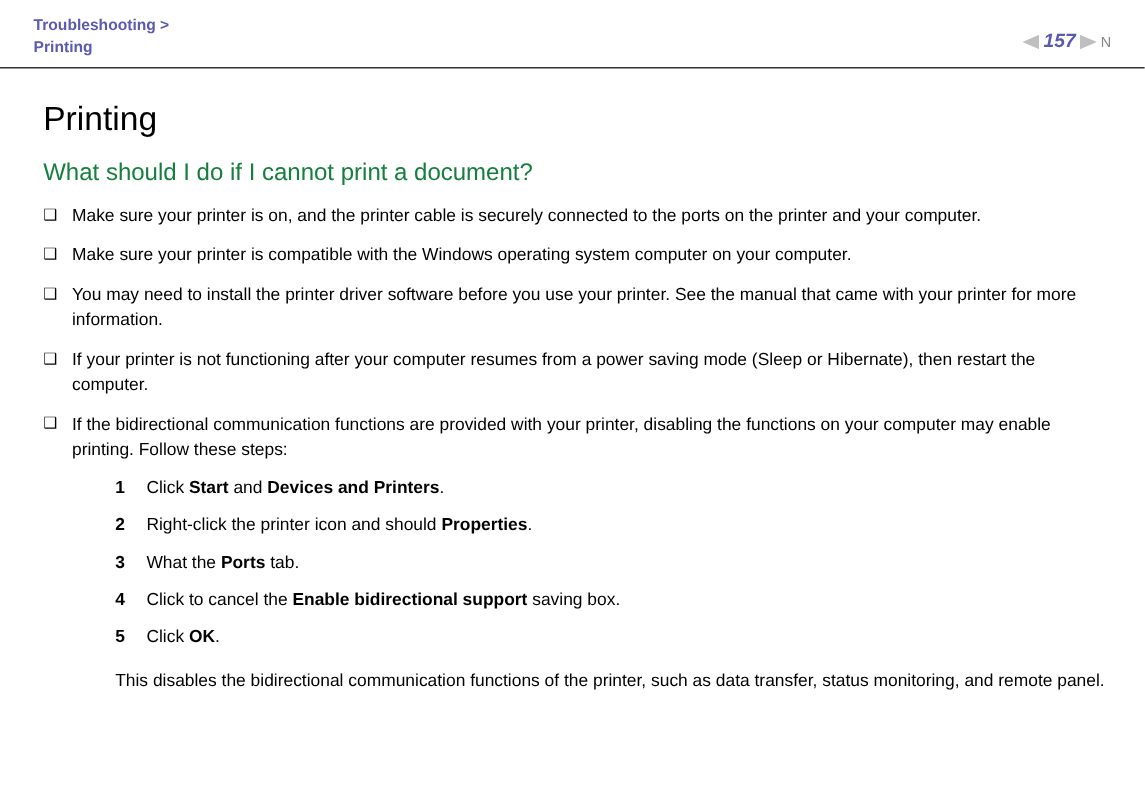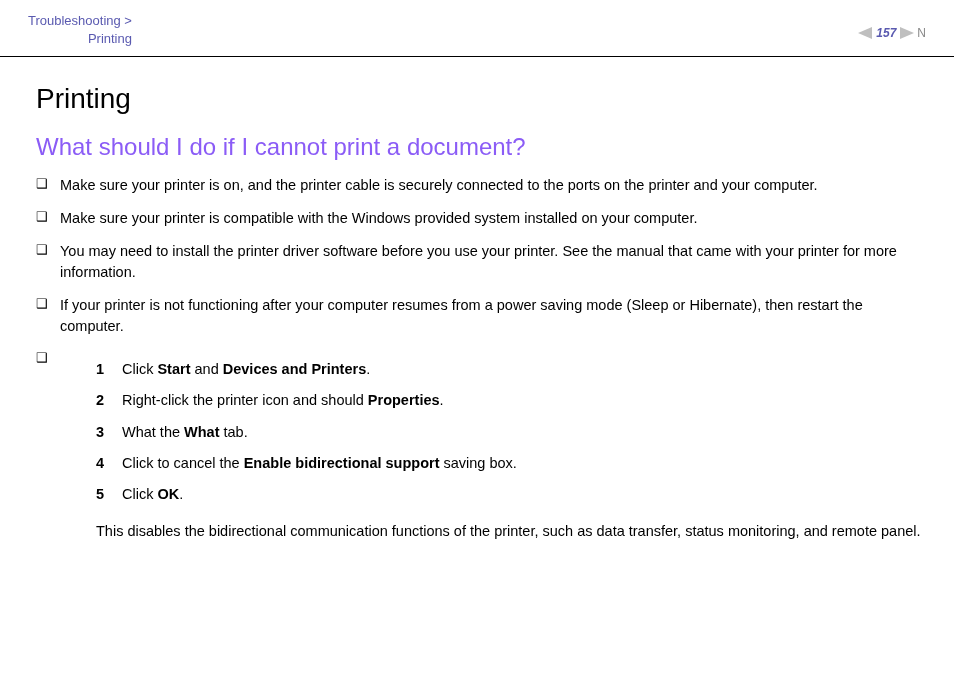--- a/index.html
+++ b/index.html
@@ -13,61 +13,60 @@
     .header {
       padding: 12px 28px 8px 28px;
       display: flex;
       justify-content: space-between;
       align-items: flex-start;
       border-bottom: 1px solid #000;
     }
     .breadcrumb {
       color: #5a5ab0;
       font-size: 13px;
-      font-weight: normal;
+      font-weight: bold;
       line-height: 1.4;
-      text-align: right;
     }
     .breadcrumb-top { display: block; }
     .breadcrumb-sub { display: block; }
     .pager {
       display: flex;
       align-items: center;
       gap: 2px;
       margin-top: 14px;
     }
     .arrow-left, .arrow-right {
       display: inline-block;
     }
     .arrow-left svg, .arrow-right svg { display: block; }
     .page-no {
       color: #5a5ab0;
       font-weight: bold;
       font-style: italic;
-      font-size: 12px;
+      font-size: 16px;
       padding: 0 2px;
     }
     .n-mark {
       font-size: 12px;
       color: #888;
       margin-left: 1px;
     }
     .content {
       padding: 26px 28px 20px 36px;
     }
     h1.page-title {
       font-size: 28px;
       font-weight: normal;
       color: #000;
       margin-bottom: 18px;
     }
     h2.section-title {
-      font-size: 24px;
+      font-size: 20px;
       font-weight: normal;
-      color: #8b5cf6;
+      color: #15803d;
       margin-bottom: 14px;
     }
     ul.bullets {
       list-style: none;
       padding-left: 0;
     }
     ul.bullets > li {
       display: flex;
       align-items: flex-start;
       margin-bottom: 12px;
@@ -133,45 +132,46 @@
   <h1 class="page-title">Printing</h1>
   <h2 class="section-title">What should I do if I cannot print a document?</h2>
 
   <ul class="bullets">
     <li>
       <span class="bullet-mark">❑</span>
       <span class="bullet-text">Make sure your printer is on, and the printer cable is securely connected to the ports on the printer and your computer.</span>
     </li>
     <li>
       <span class="bullet-mark">❑</span>
-      <span class="bullet-text">Make sure your printer is compatible with the Windows provided system installed on your computer.</span>
+      <span class="bullet-text">Make sure your printer is compatible with the Windows operating system computer on your computer.</span>
     </li>
     <li>
       <span class="bullet-mark">❑</span>
       <span class="bullet-text">You may need to install the printer driver software before you use your printer. See the manual that came with your printer for more information.</span>
     </li>
     <li>
       <span class="bullet-mark">❑</span>
       <span class="bullet-text">If your printer is not functioning after your computer resumes from a power saving mode (Sleep or Hibernate), then restart the computer.</span>
     </li>
     <li>
       <span class="bullet-mark">❑</span>
       <div class="bullet-text">
+        <span>If the bidirectional communication functions are provided with your printer, disabling the functions on your computer may enable printing. Follow these steps:</span>
         <ol class="steps">
           <li>
             <span class="step-no">1</span>
             <span class="step-text"><span>Click </span><b>Start</b><span> and </span><b>Devices and Printers</b><span>.</span></span>
           </li>
           <li>
             <span class="step-no">2</span>
             <span class="step-text"><span>Right-click the printer icon and should </span><b>Properties</b><span>.</span></span>
           </li>
           <li>
             <span class="step-no">3</span>
-            <span class="step-text"><span>What the </span><b>What</b><span> tab.</span></span>
+            <span class="step-text"><span>What the </span><b>Ports</b><span> tab.</span></span>
           </li>
           <li>
             <span class="step-no">4</span>
             <span class="step-text"><span>Click to cancel the </span><b>Enable bidirectional support</b><span> saving box.</span></span>
           </li>
           <li>
             <span class="step-no">5</span>
             <span class="step-text"><span>Click </span><b>OK</b><span>.</span></span>
           </li>
         </ol>

